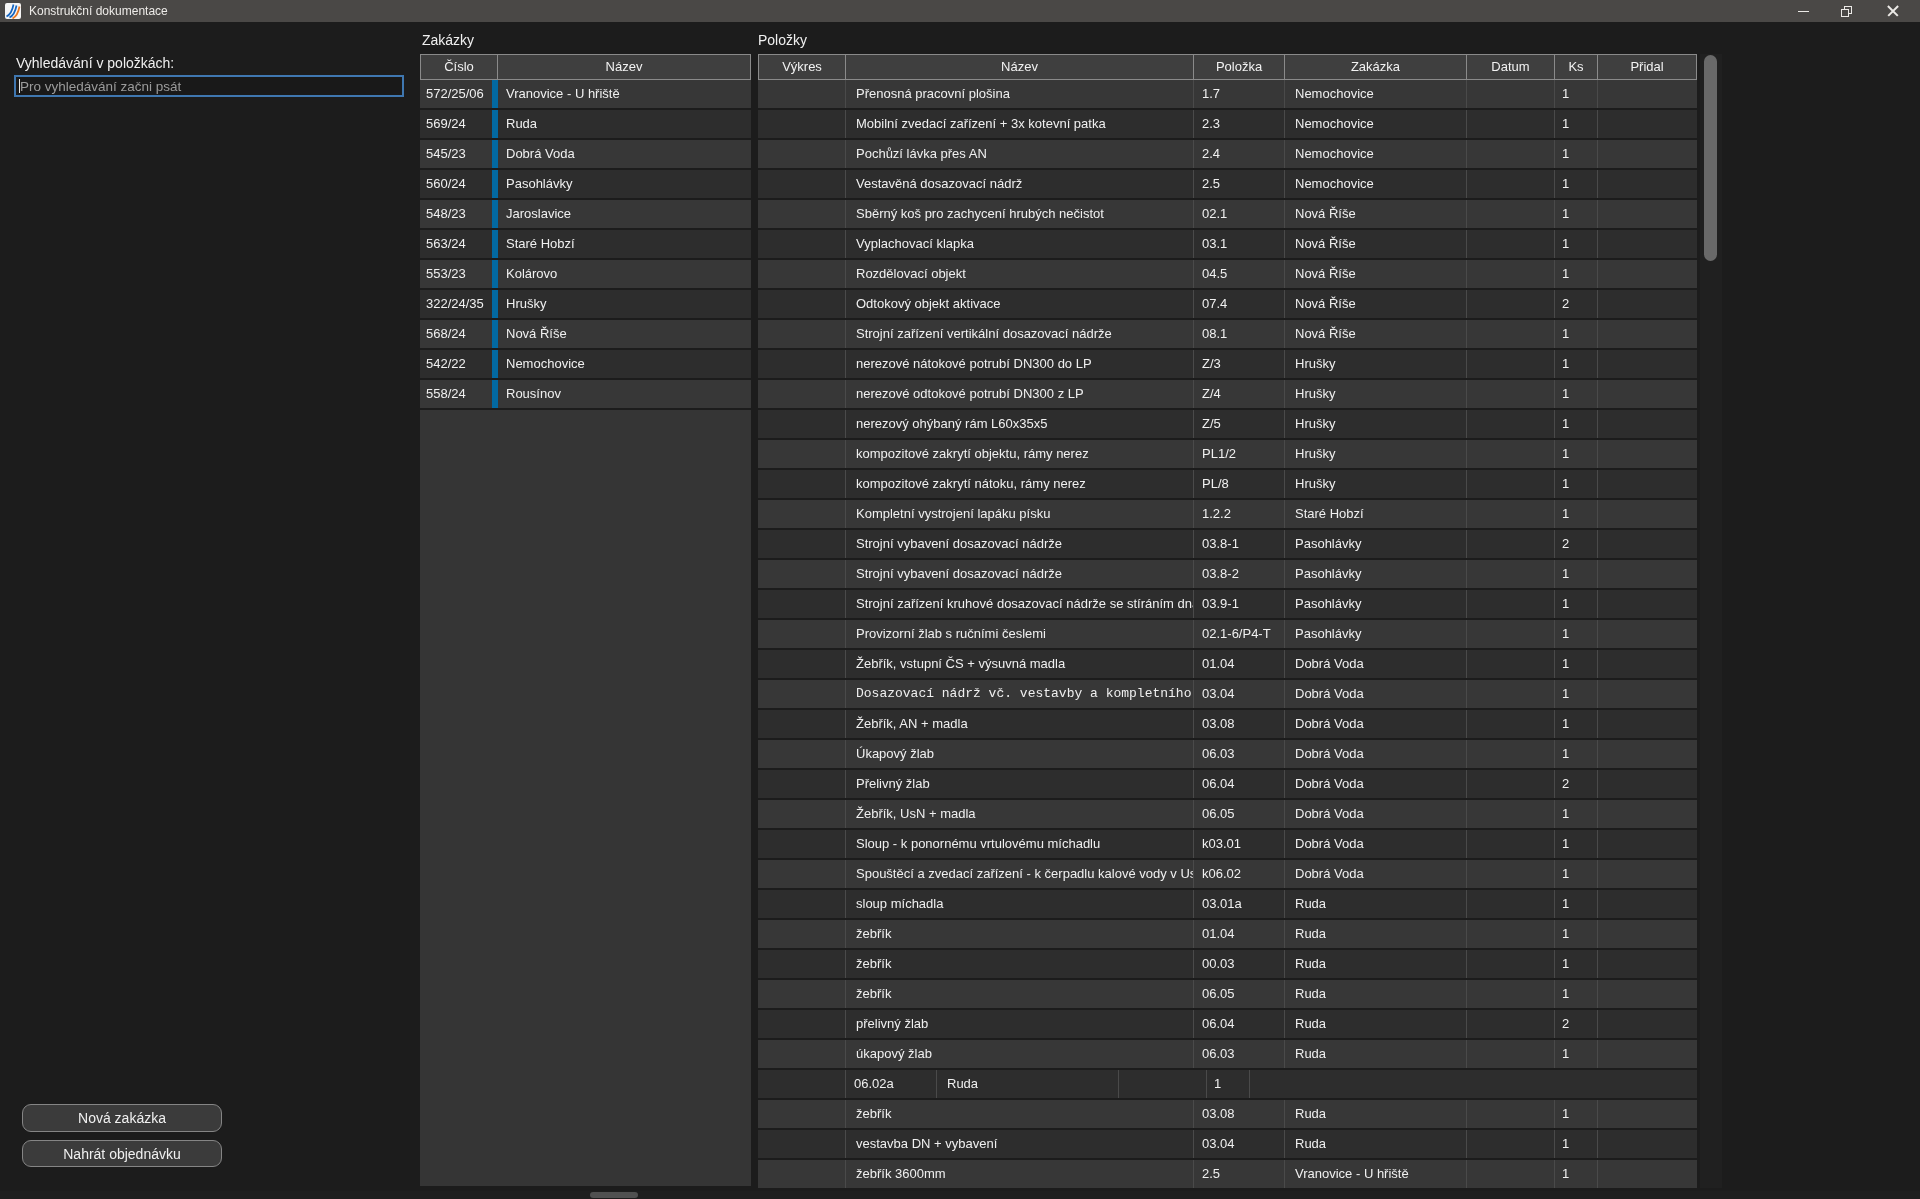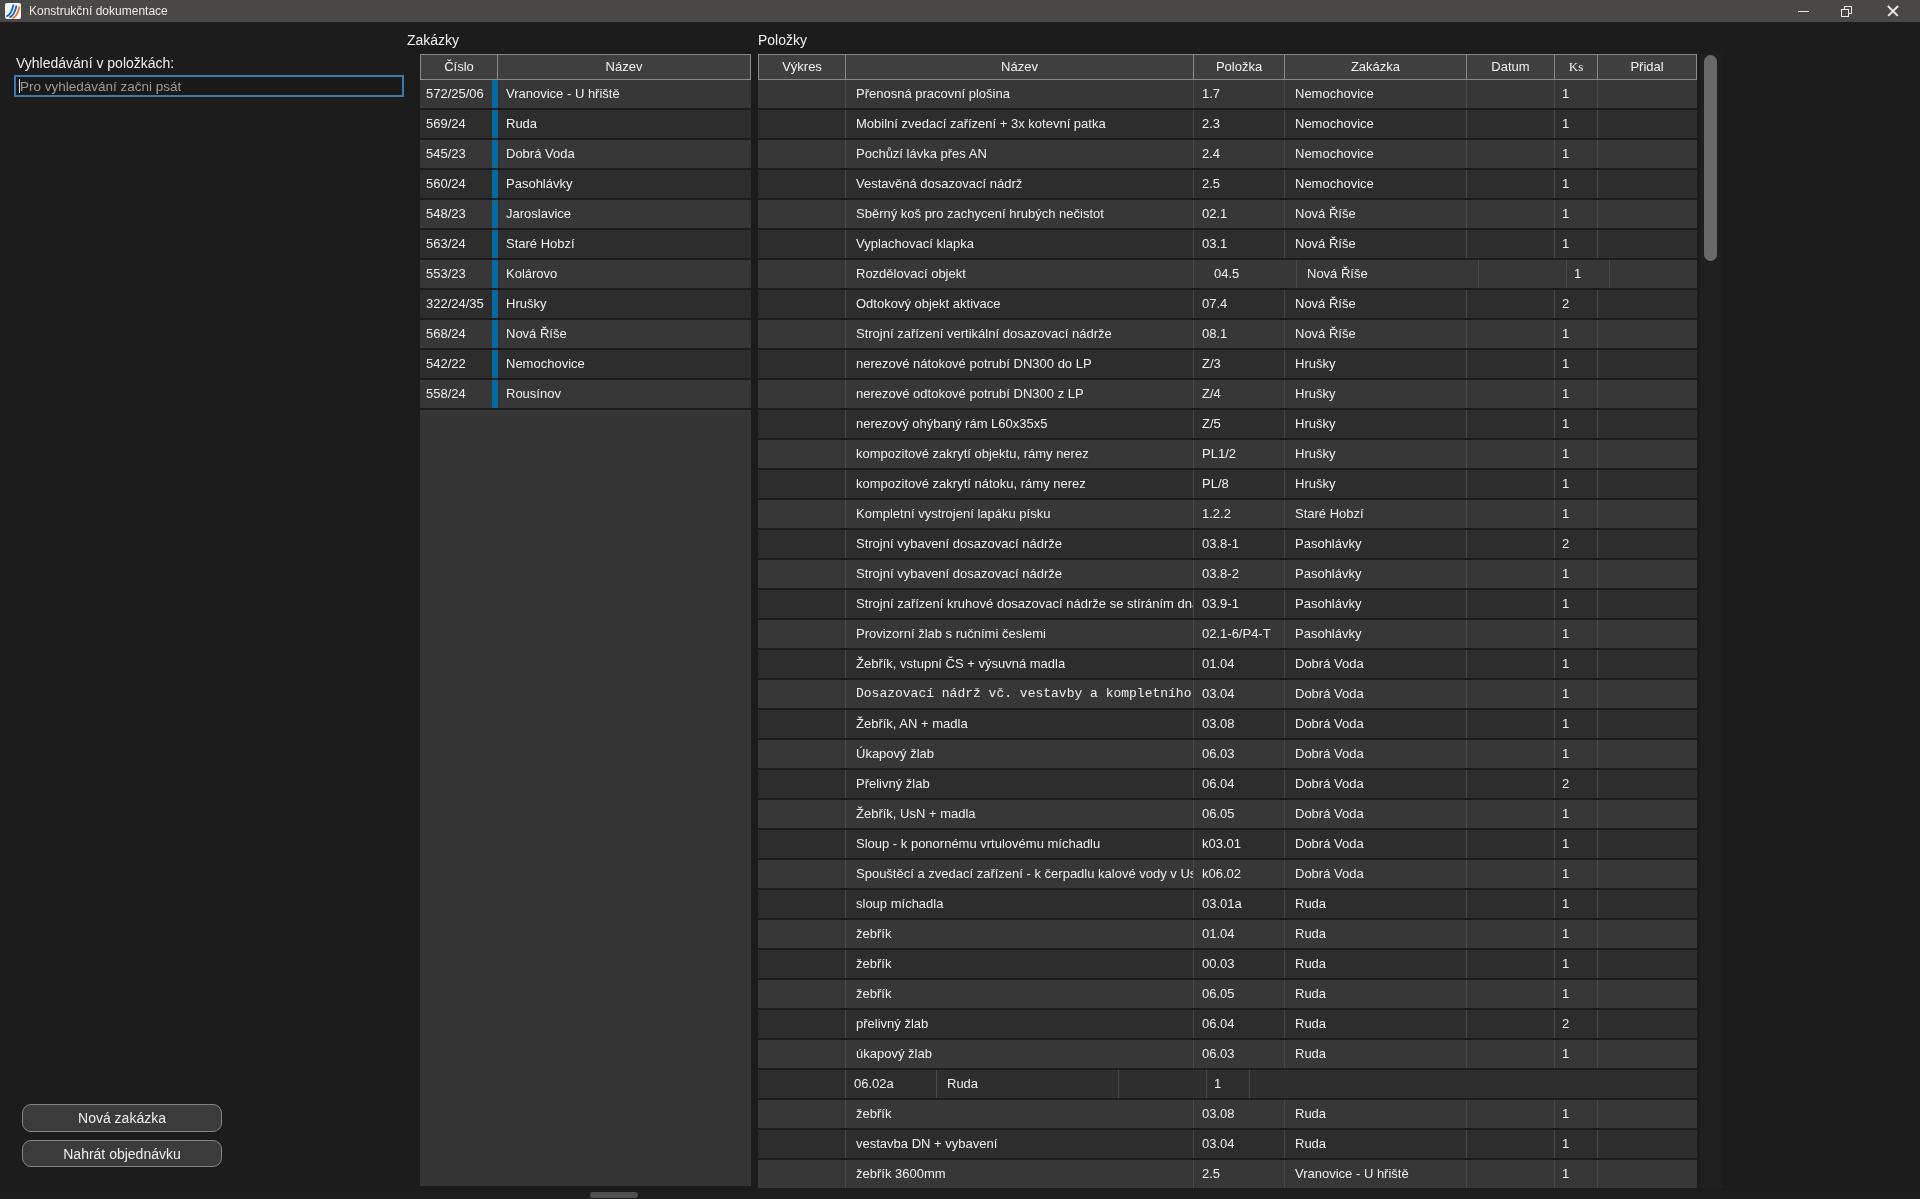--- a/index.html
+++ b/index.html
@@ -29,21 +29,21 @@
     background:#191919;border:2px solid var(--input_border,#3f77b0);color:#dddddd;
     font-family:"Liberation Sans",sans-serif;font-size:13.5px;padding:0 4px;outline:none}
   #search-input::placeholder{color:var(--placeholder,#9b9b9b)}
   #text-caret{position:absolute;left:19px;top:79px;width:1px;height:14px;background:#e8e8e8}
   .btn{position:absolute;left:22px;width:200px;background:#3b3b3b;border:1px solid #858585;border-radius:9px;
     color:#f0f0f0;font-size:14px;display:flex;align-items:center;justify-content:center;box-sizing:border-box;cursor:default}
   #btn-new{top:1104px;height:28px}
   #btn-load{top:1140px;height:27px}
   
   .panel-title{position:absolute;top:32px;font-size:14px;color:#f0f0f0}
-  #orders-title{left:407px}
+  #orders-title{left:422px}
   #items-title{left:758px}
   #orders-table{position:absolute;left:420px;top:54px;width:331px;height:1132px;background:#353535;overflow:hidden}
   #items-table{position:absolute;left:758px;top:54px;width:939px;height:1134px;background:#303030;overflow:hidden}
   .hrow{display:flex;height:26px}
   .hcell{box-sizing:border-box;height:26px;flex:0 0 auto;background:var(--header_bg,#3f3f3f);
     border-top:1px solid var(--header_border,#8a8a8a);border-bottom:1px solid var(--header_border,#8a8a8a);
     border-right:1px solid var(--header_border,#8a8a8a);
     text-align:center;line-height:24px;font-size:13px;color:#f2f2f2;overflow:hidden;white-space:nowrap}
   .hcell:first-child{border-left:1px solid var(--header_border,#8a8a8a)}
   .drow{display:flex;height:30px;box-sizing:border-box;border-bottom:2px solid #1c1c1c}
@@ -151,21 +151,21 @@
 </div>
 
 <div class="panel-title" id="items-title">Položky</div>
 <div id="items-table">
   <div class="hrow" id="items-header">
       <div class="hcell" style="width: 88px;">Výkres</div>
       <div class="hcell" style="width: 348px;">Název</div>
       <div class="hcell" style="width: 91px;">Položka</div>
       <div class="hcell" style="width: 182px;">Zakázka</div>
       <div class="hcell" style="width: 88px;">Datum</div>
-      <div class="hcell" style="width: 43px; font-family: Liberation Serif, serif;">Ks</div>
+      <div class="hcell" style="width: 43px;">Ks</div>
       <div class="hcell" style="width: 99px;">Přidal</div>
     </div>
   <div id="items-body">
       <div class="drow light">
         <div class="dcell ic-vykres" style="width: 88px;"></div>
         <div class="dcell ic-nazev" style="width: 348px;">Přenosná pracovní plošina</div>
         <div class="dcell ic-polozka" style="width: 91px;">1.7</div>
         <div class="dcell ic-zakazka" style="width: 182px;">Nemochovice</div>
         <div class="dcell ic-datum" style="width: 88px;"></div>
         <div class="dcell ic-ks" style="width: 43px;">1</div>
@@ -212,21 +212,21 @@
         <div class="dcell ic-nazev" style="width: 348px;">Vyplachovací klapka</div>
         <div class="dcell ic-polozka" style="width: 91px;">03.1</div>
         <div class="dcell ic-zakazka" style="width: 182px;">Nová Říše</div>
         <div class="dcell ic-datum" style="width: 88px;"></div>
         <div class="dcell ic-ks" style="width: 43px;">1</div>
         <div class="dcell ic-pridal" style="width: 99px;"></div>
       </div>
       <div class="drow light">
         <div class="dcell ic-vykres" style="width: 88px;"></div>
         <div class="dcell ic-nazev" style="width: 348px;">Rozdělovací objekt</div>
-        <div class="dcell ic-polozka" style="width: 91px; margin-left: 12px;">04.5</div>
+        <div class="dcell ic-polozka" style="width: 91px;">04.5</div>
         <div class="dcell ic-zakazka" style="width: 182px;">Nová Říše</div>
         <div class="dcell ic-datum" style="width: 88px;"></div>
         <div class="dcell ic-ks" style="width: 43px;">1</div>
         <div class="dcell ic-pridal" style="width: 99px;"></div>
       </div>
       <div class="drow dark">
         <div class="dcell ic-vykres" style="width: 88px;"></div>
         <div class="dcell ic-nazev" style="width: 348px;">Odtokový objekt aktivace</div>
         <div class="dcell ic-polozka" style="width: 91px;">07.4</div>
         <div class="dcell ic-zakazka" style="width: 182px;">Nová Říše</div>

